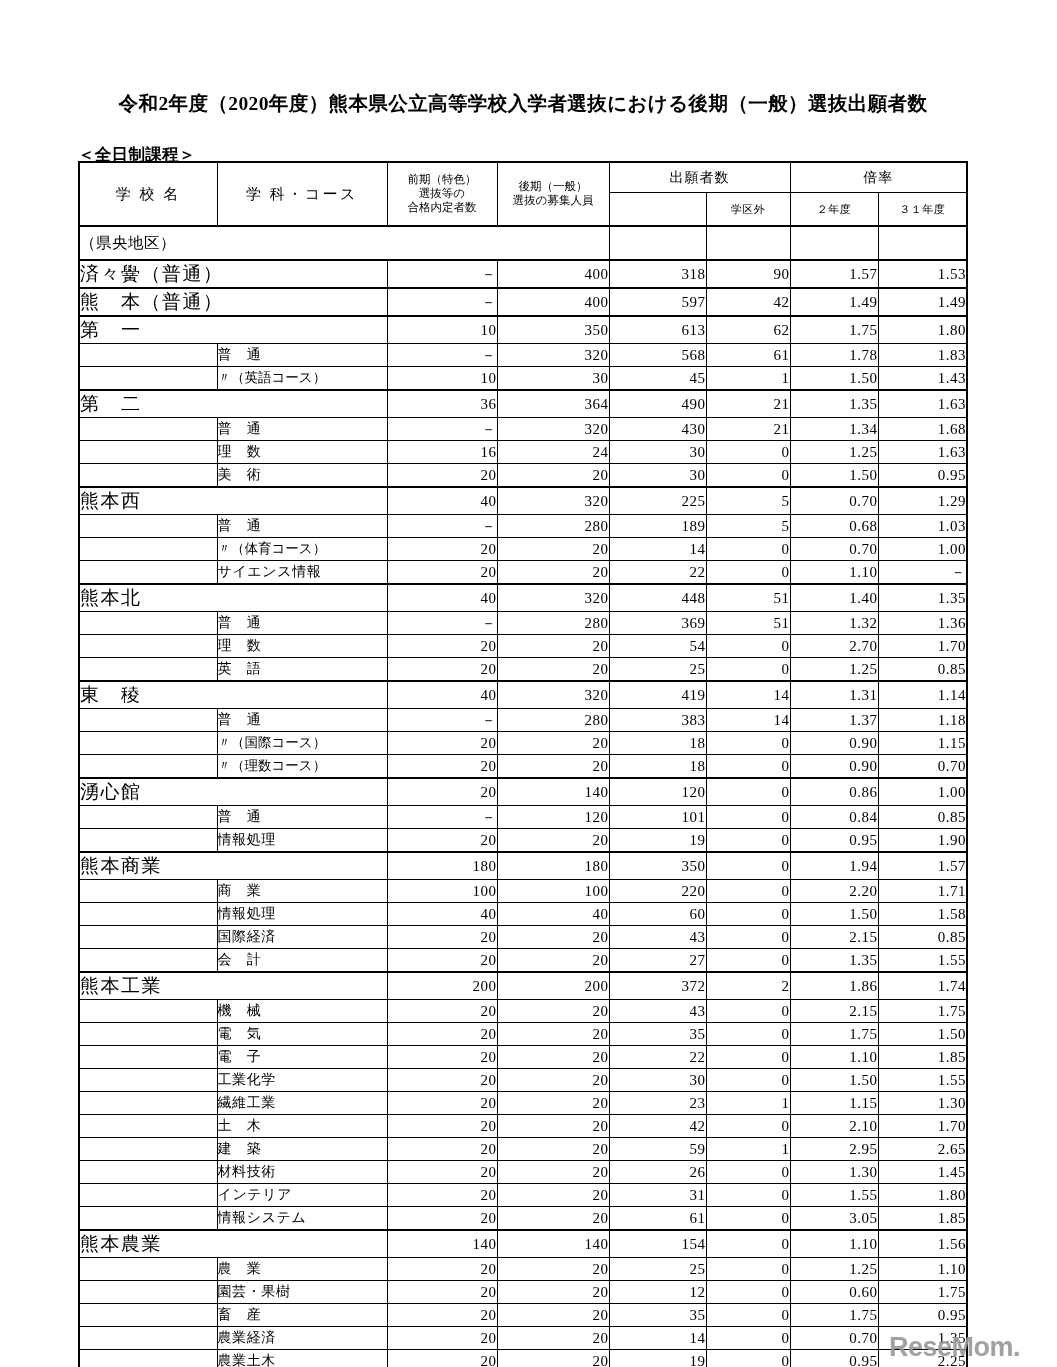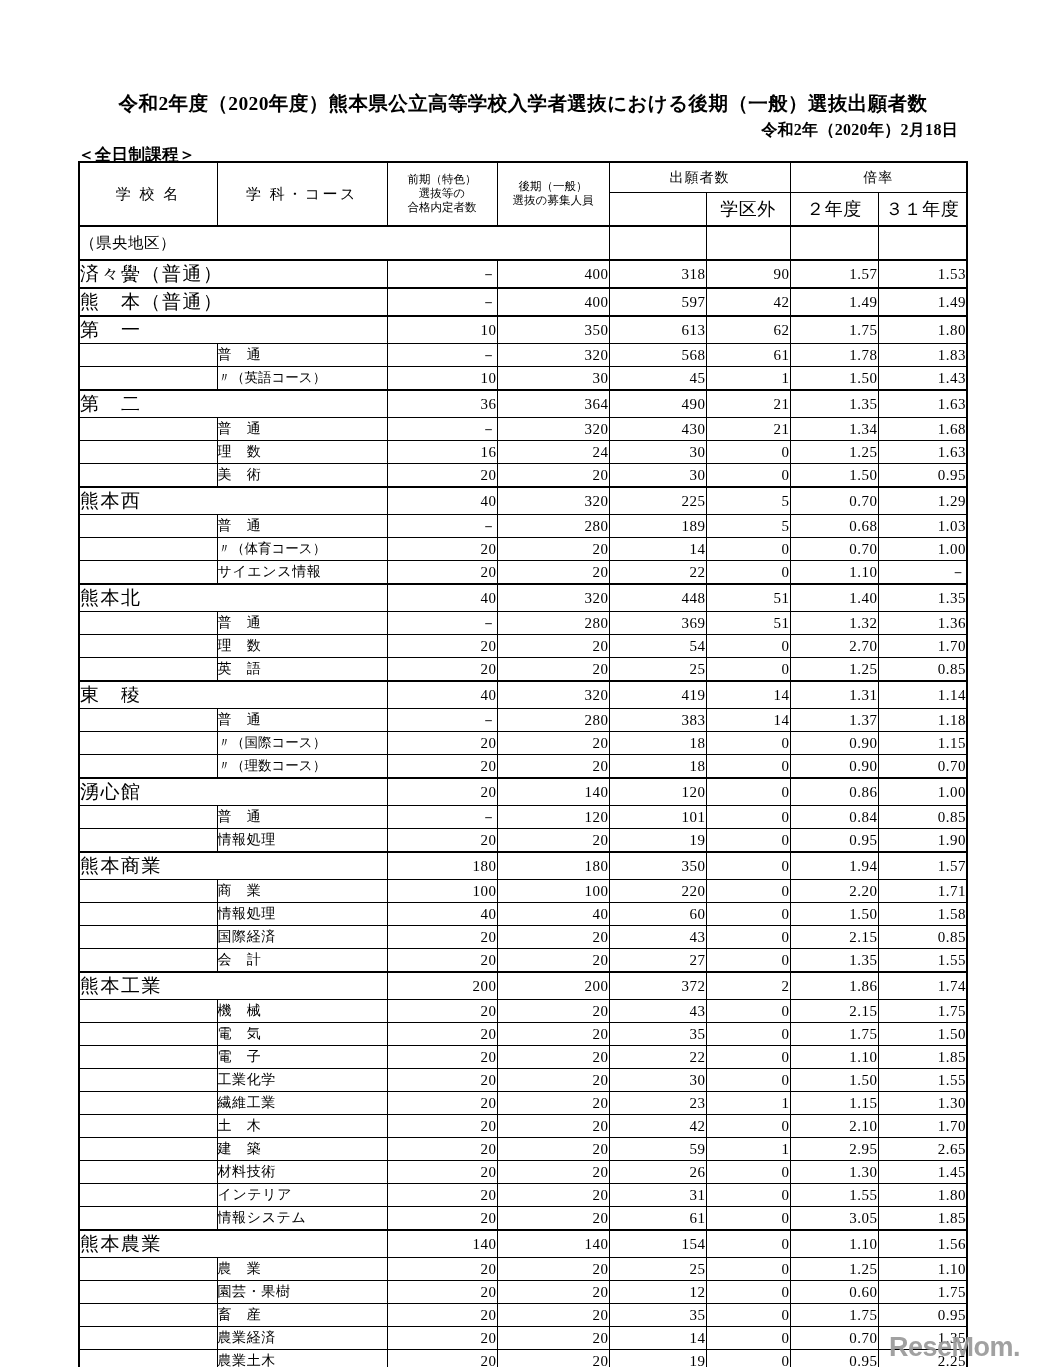--- a/index.html
+++ b/index.html
@@ -97,21 +97,21 @@
   }
   th.hdr-top {
     font-size: 14px;
     font-weight: 700;
     text-align: center;
     letter-spacing: 1px;
     height: 29px;
     border-bottom: 1px solid #000 !important;
   }
   th.hdr-sub {
-    font-size: 18px;
+    font-size: 11px;
     font-weight: 700;
     text-align: center;
     letter-spacing: 0.5px;
     height: 31px;
     border-bottom: 2.5px solid #000 !important;
   }
   th.blank-sub {
     border-bottom: 2.5px solid #000 !important;
     border-top: none !important;
   }
@@ -173,21 +173,20 @@
     user-select: none;
   }
 </style>
 </head>
 <body>
 
 <div class="page">
 
   <div class="title-wrap">
     <div class="doc-title">令和2年度（2020年度）熊本県公立高等学校入学者選抜における後期（一般）選抜出願者数</div>
-    <div class="doc-date">令和2年（2020年）2月18日</div>
   </div>
 
   <div class="course-type">＜全日制課程＞</div>
 
   <div class="tbl-wrap">
     <table class="main">
       <colgroup>
         <col style="width:138px">
         <col style="width:170px">
         <col style="width:110px">

